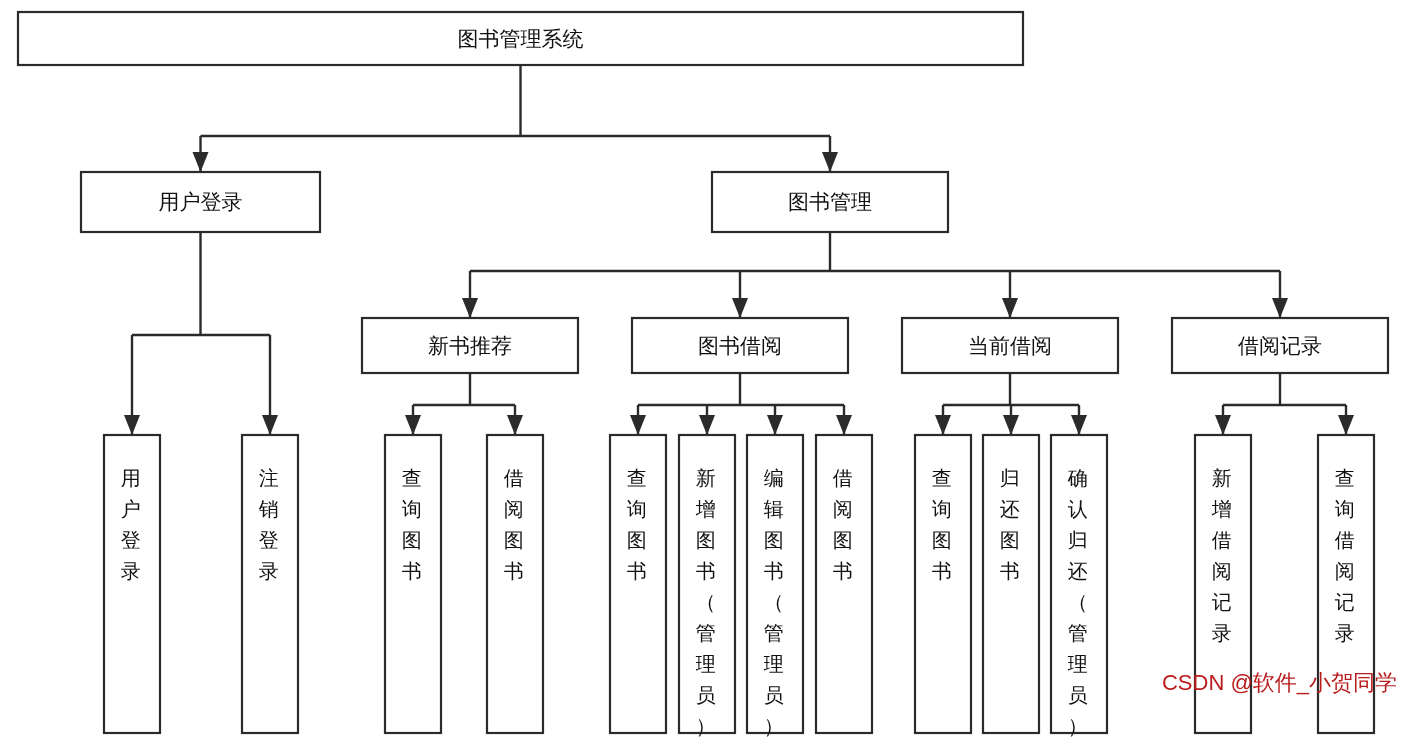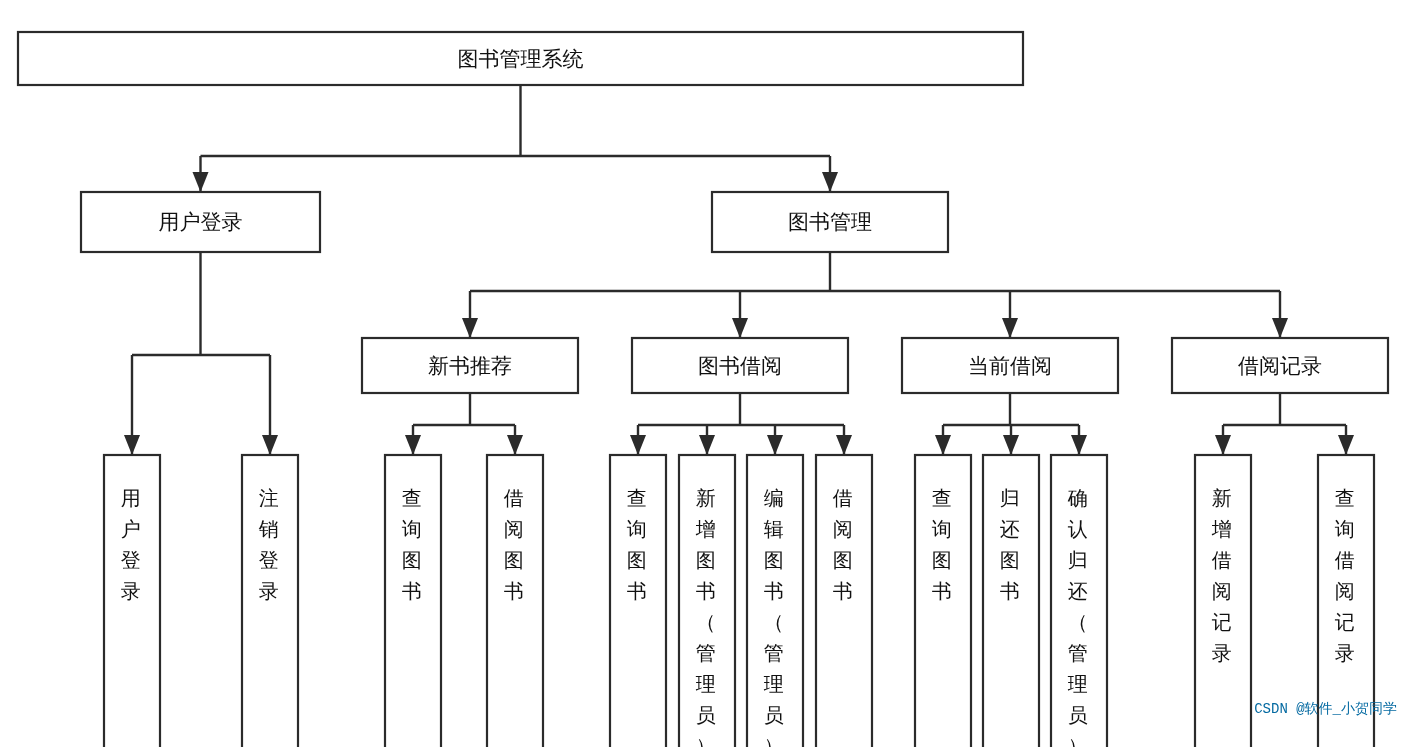--- a/index.html
+++ b/index.html
@@ -12,21 +12,20 @@
     width: 1405px;
     height: 747px;
     overflow: hidden;
     font-family: "DejaVu Sans", "Liberation Sans", sans-serif;
   }
   #diagram-root {
     position: relative;
     width: 1405px;
     height: 702px;
     background: #ffffff;
-    margin-top: 20px;
   }
   svg.diagram-canvas {
     position: absolute;
     top: 0;
     left: 0;
     width: 1405px;
     height: 747px;
     display: block;
   }
   .node-box {
@@ -55,23 +54,23 @@
   }
   .node-label.vertical {
     text-anchor: middle;
     font-size: 20px;
     letter-spacing: 2.5px;
   }
   .watermark {
     position: absolute;
     right: 8px;
     bottom: 4px;
-    color: #0369a1;
-    font-size: 14px;
-    font-family: Liberation Mono, monospace;
+    color: #b91c1c;
+    font-size: 22px;
+    font-family: Liberation Sans, sans-serif;
     white-space: nowrap;
     user-select: none;
   }
 </style>
 </head>
 <body>
 
 <div id="diagram-root">
   <svg class="diagram-canvas" viewBox="0 0 1405 747">
     <g id="edges-layer">

